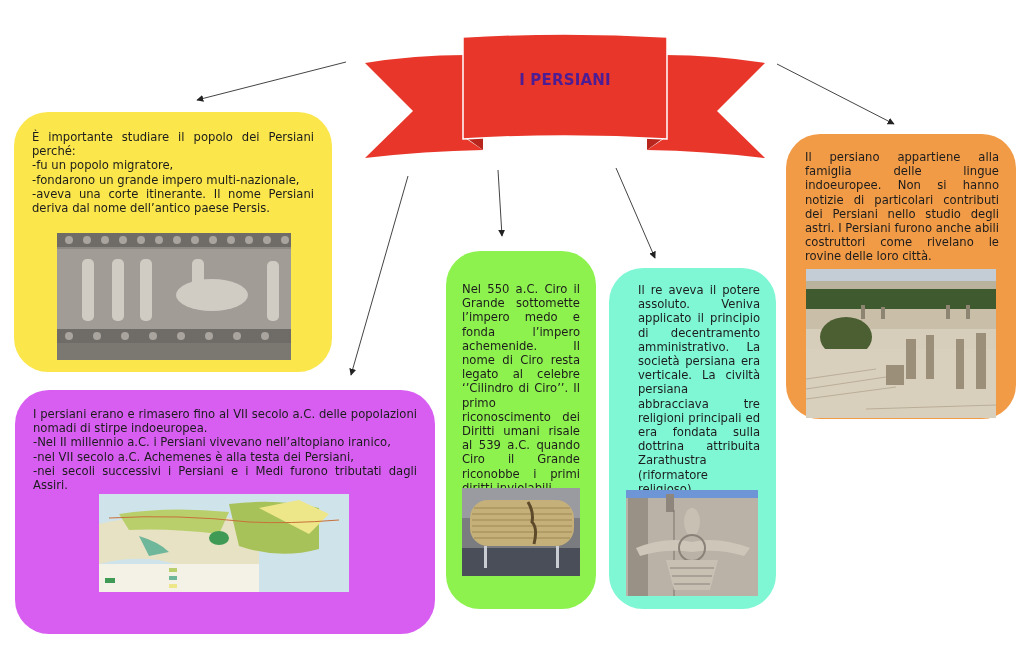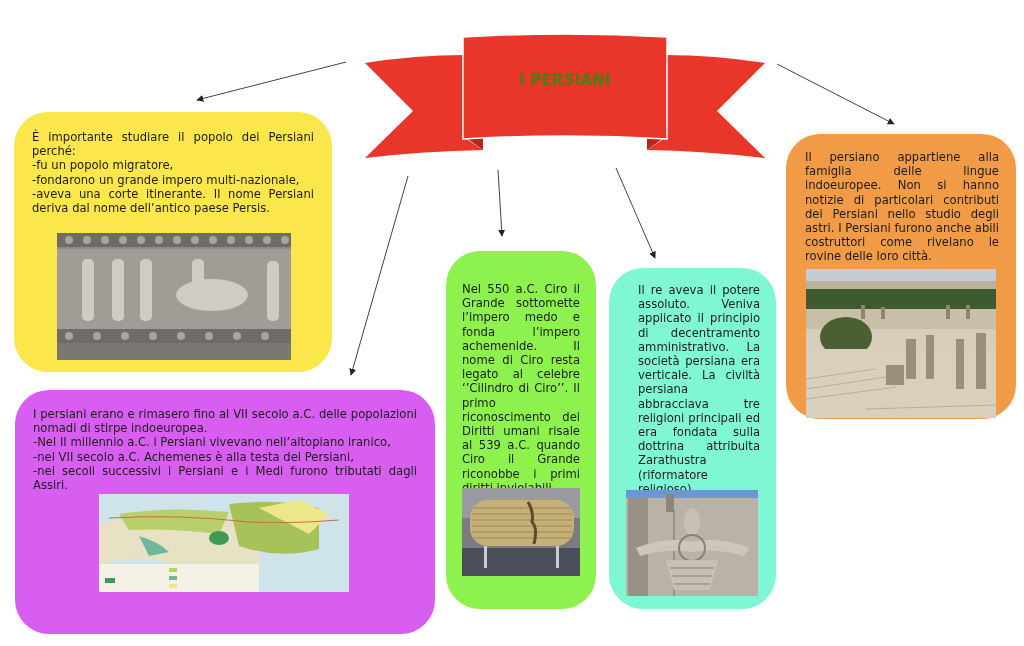--- a/index.html
+++ b/index.html
@@ -6,21 +6,21 @@
   body {
     width: 1024px; height: 646px; background: #ffffff;
     position: relative; overflow: hidden;
     font-family: "DejaVu Sans", sans-serif;
   }
   .arrows { position: absolute; left: 0; top: 0; width: 1024px; height: 646px; pointer-events: none; }
   .banner { position: absolute; left: 355px; top: 33px; width: 420px; height: 140px; }
   .banner svg { position: absolute; left: 0; top: 0; }
   .banner-title {
     position: absolute; left: 110px; top: 38px; width: 200px; text-align: center;
-    font-family: "DejaVu Sans", sans-serif; font-weight: bold; font-size: 15px; color: #4d7c0f;
+    font-family: "DejaVu Sans", sans-serif; font-weight: bold; font-size: 15px; color: #4c1d95;
     letter-spacing: 0.2px;
   }
   .box {
     position: absolute; border-radius: 34px; box-sizing: border-box;
     color: #1c1c1c; font-size: 11.6px; line-height: 14.2px;
   }
   .box p { margin: 0; text-align: justify; white-space: pre-line; }
   .yellow { left: 14px; top: 112px; width: 318px; height: 260px; background: #fbe64b; padding: 18px 18px 0 18px; }
   .purple { left: 15px; top: 390px; width: 420px; height: 244px; background: #d85ef2; padding: 17px 18px 0 18px; }
   .green { left: 446px; top: 251px; width: 150px; height: 358px; background: #8ef24e; padding: 31px 16px 0 16px; }

